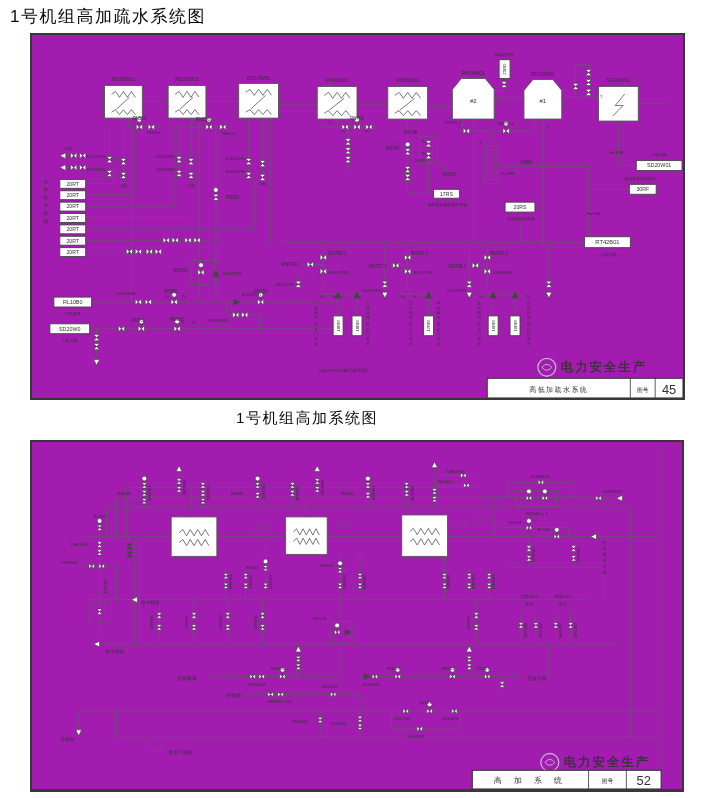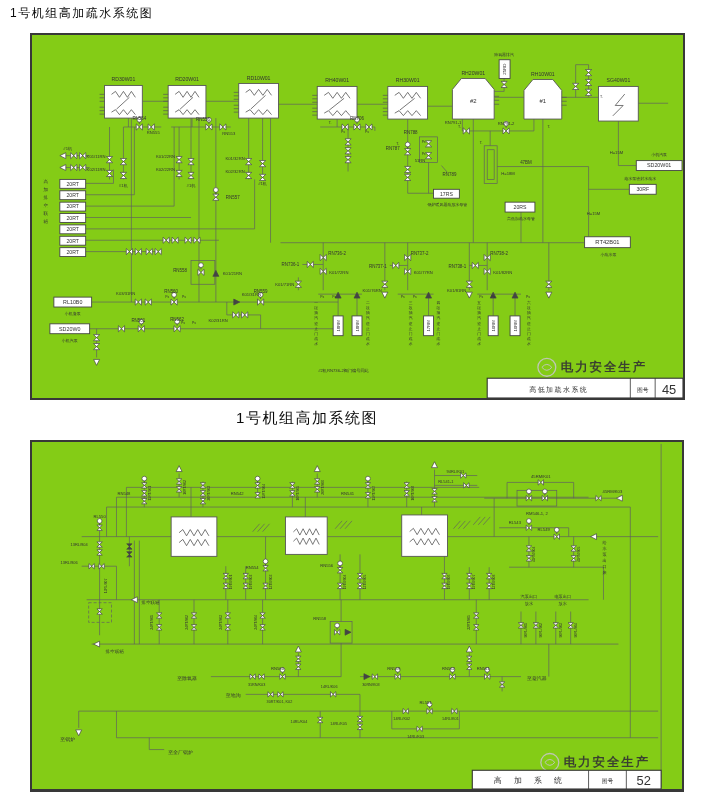--- a/index.html
+++ b/index.html
@@ -1,21 +1,21 @@
 <!DOCTYPE html>
 <html><head>
 <meta charset="utf-8">
 <style>
   html,body{margin:0;padding:0;background:#fff;}
   body{width:713px;height:798px;font-family:"Liberation Sans",sans-serif;}
   .page{position:relative;width:713px;height:798px;background:#fff;overflow:hidden;}
   .ptitle{position:absolute;color:#0b0b0b;white-space:nowrap;}
-  #t1{left:10px;top:5px;font-size:12px;letter-spacing:1.5px;}
+  #t1{left:10px;top:5px;font-size:17px;letter-spacing:1.5px;}
   #t2{left:0;top:409px;width:614px;text-align:center;font-size:15px;letter-spacing:1.5px;}
-  .frame{position:absolute;left:30px;background:#84cc16;border:2px solid #383838;box-sizing:border-box;}
+  .frame{position:absolute;left:30px;background:#a21caf;border:2px solid #383838;box-sizing:border-box;}
   #f1{top:33px;width:655px;height:367px;}
   #f2{top:440px;width:654px;height:352px;border-bottom-width:3px;}
   svg{display:block;width:100%;height:100%;}
   svg text{font-family:"Liberation Sans",sans-serif;fill:#333;}
 </style>
 </head>
 <body>
 
 <div class="page">
   <div id="t1" class="ptitle">1号机组高加疏水系统图</div>

